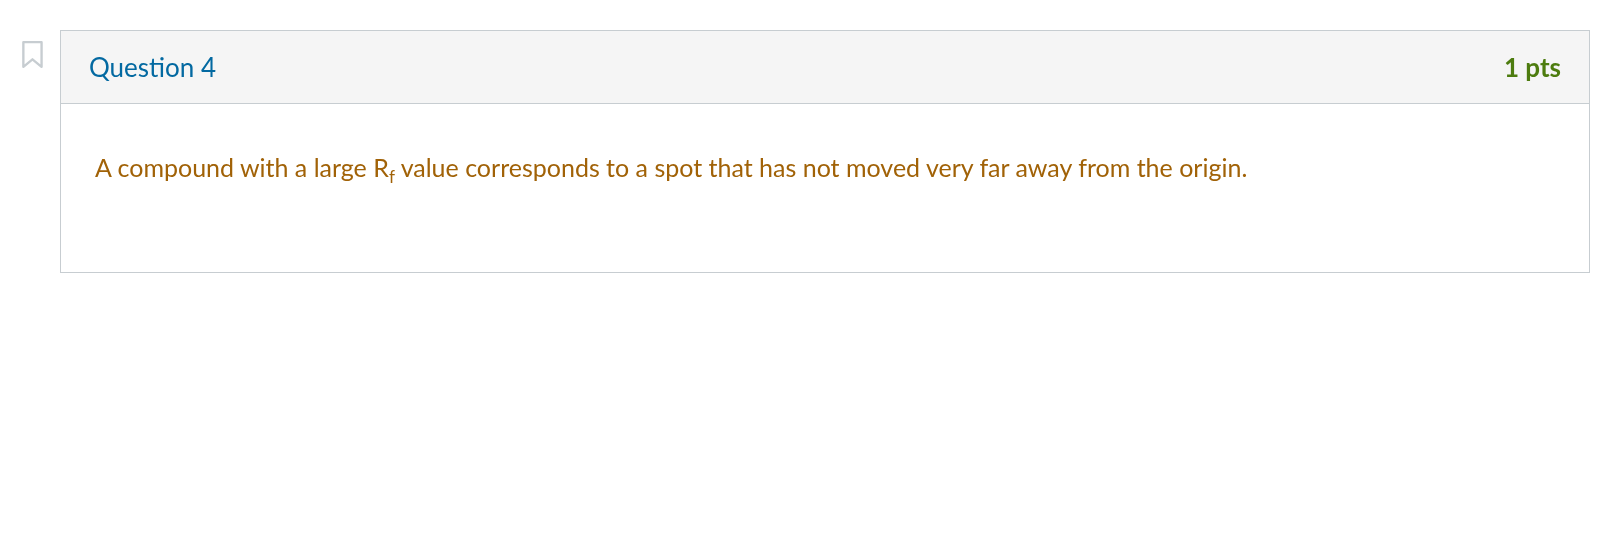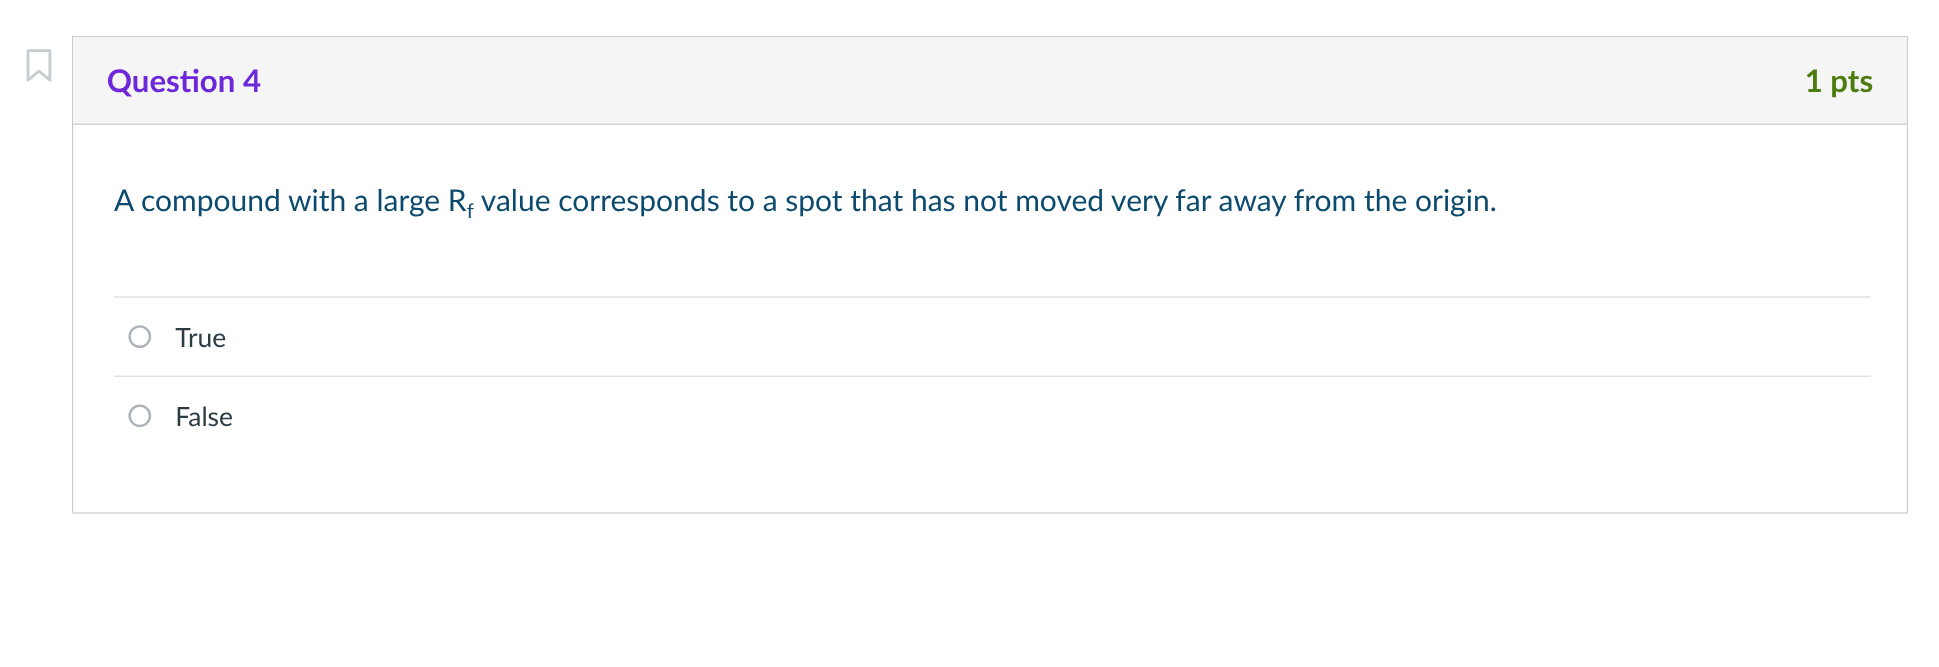--- a/index.html
+++ b/index.html
@@ -33,36 +33,36 @@
     .question-header {
       display: flex;
       justify-content: space-between;
       align-items: center;
       background: #f5f5f5;
       border-bottom: 1px solid #c7cdd1;
       padding: 20px 28px;
     }
     .question-title {
       font-size: 26px;
-      font-weight: 700;
-      color: #6d28d9;
+      font-weight: 400;
+      color: #0369a1;
     }
     .question-points {
       font-size: 26px;
       font-weight: 700;
       color: #4d7c0f;
     }
     .question-body {
       padding: 44px 30px 48px 34px;
     }
     .question-text {
       font-size: 25px;
       line-height: 1.55;
-      color: #0c4a6e;
-      margin-bottom: 58px;
+      color: #a16207;
+      margin-bottom: 34px;
     }
     .question-text sub {
       font-size: 0.68em;
       vertical-align: sub;
     }
     .options {
       border-top: 1px solid #d6d9db;
     }
     .option-row {
       display: flex;
@@ -115,25 +115,15 @@
     <div class="question-header">
       <div class="question-title">Question 4</div>
       <div class="question-points">1 pts</div>
     </div>
 
     <div class="question-body">
       <p class="question-text">
         <span>A compound with a large R</span><sub>f</sub><span> value corresponds to a spot that has not moved very far away from the origin.</span>
       </p>
 
-      <div class="options">
-        <label class="option-row">
-          <input type="radio" name="q4" class="radio-input" style="">
-          <span class="option-label">True</span>
-        </label>
-        <label class="option-row">
-          <input type="radio" name="q4" class="radio-input" style="">
-          <span class="option-label">False</span>
-        </label>
-      </div>
     </div>
   </div>
 </div>
 
 </body></html>

